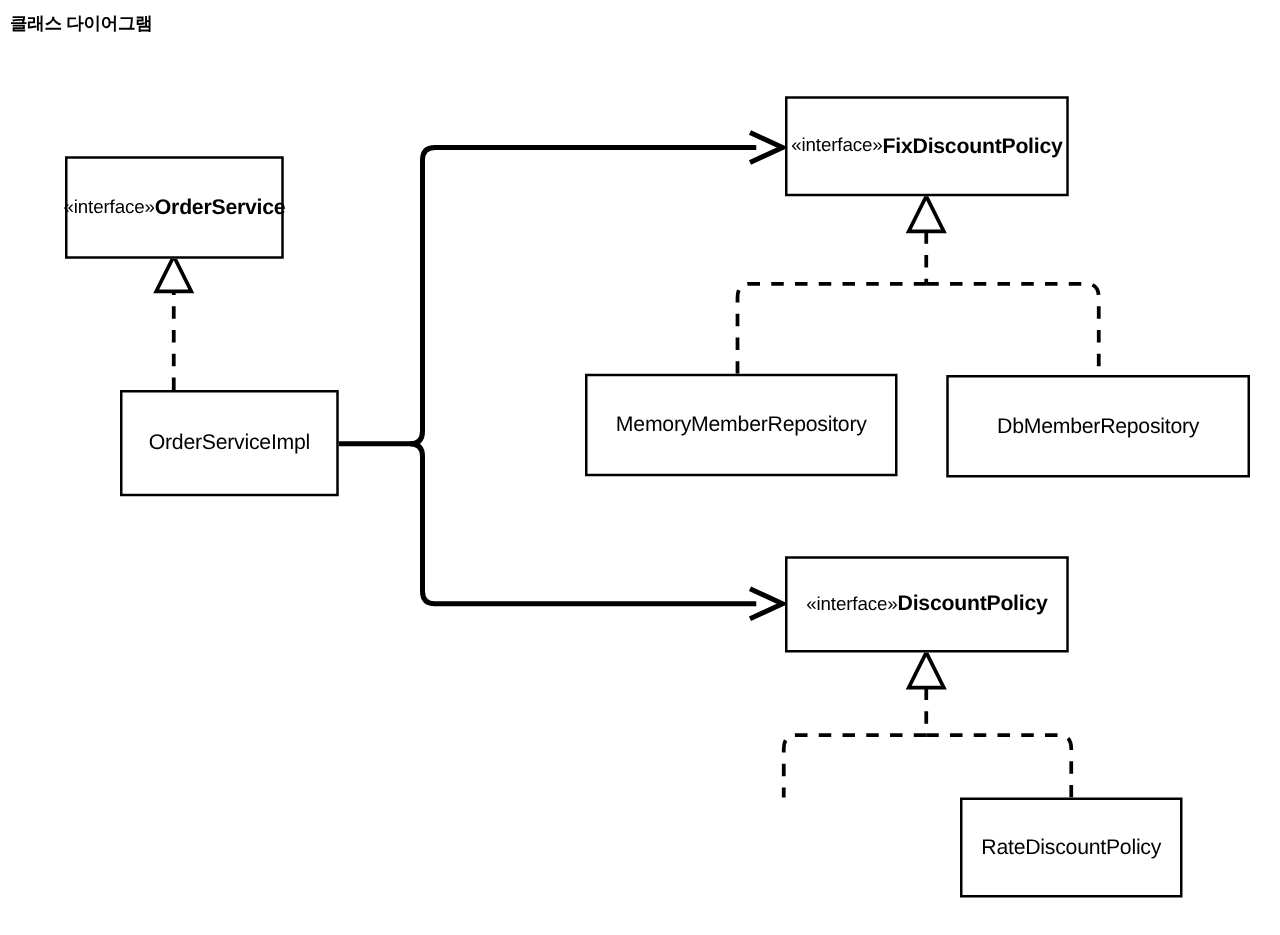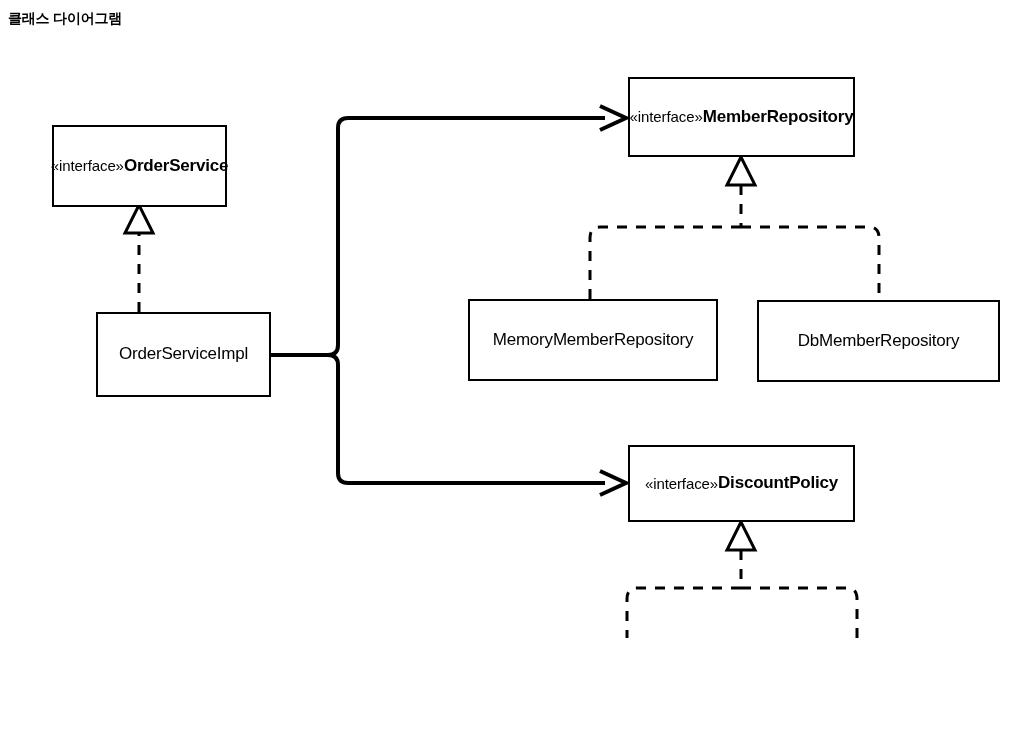--- a/index.html
+++ b/index.html
@@ -107,31 +107,34 @@
     <div class="stereotype">«interface»</div>
     <div class="cls-name">OrderService</div>
   </div>
 
   <div class="uml-box" style="left:52px; top:312px; width:175px; height:85px;margin-left:44px;">
     <div class="cls-name plain">OrderServiceImpl</div>
   </div>
 
   <div class="uml-box" style="left:628px; top:77px; width:227px; height:80px;">
     <div class="stereotype">«interface»</div>
-    <div class="cls-name">MemberRepository</div>
+    <div class="cls-name">FixDiscountPolicy</div>
   </div>
 
   <div class="uml-box" style="left:468px; top:299px; width:250px; height:82px;">
     <div class="cls-name plain">MemoryMemberRepository</div>
   </div>
 
   <div class="uml-box" style="left:757px; top:300px; width:243px; height:82px;">
     <div class="cls-name plain">DbMemberRepository</div>
   </div>
 
   <div class="uml-box" style="left:628px; top:445px; width:227px; height:77px;">
     <div class="stereotype">«interface»</div>
     <div class="cls-name">DiscountPolicy</div>
   </div>
 
 
+  <div class="uml-box" style="left:768px; top:638px; width:178px; height:80px;">
+    <div class="cls-name plain">RateDiscountPolicy</div>
+  </div>
 
 </div>
 
 </body></html>

